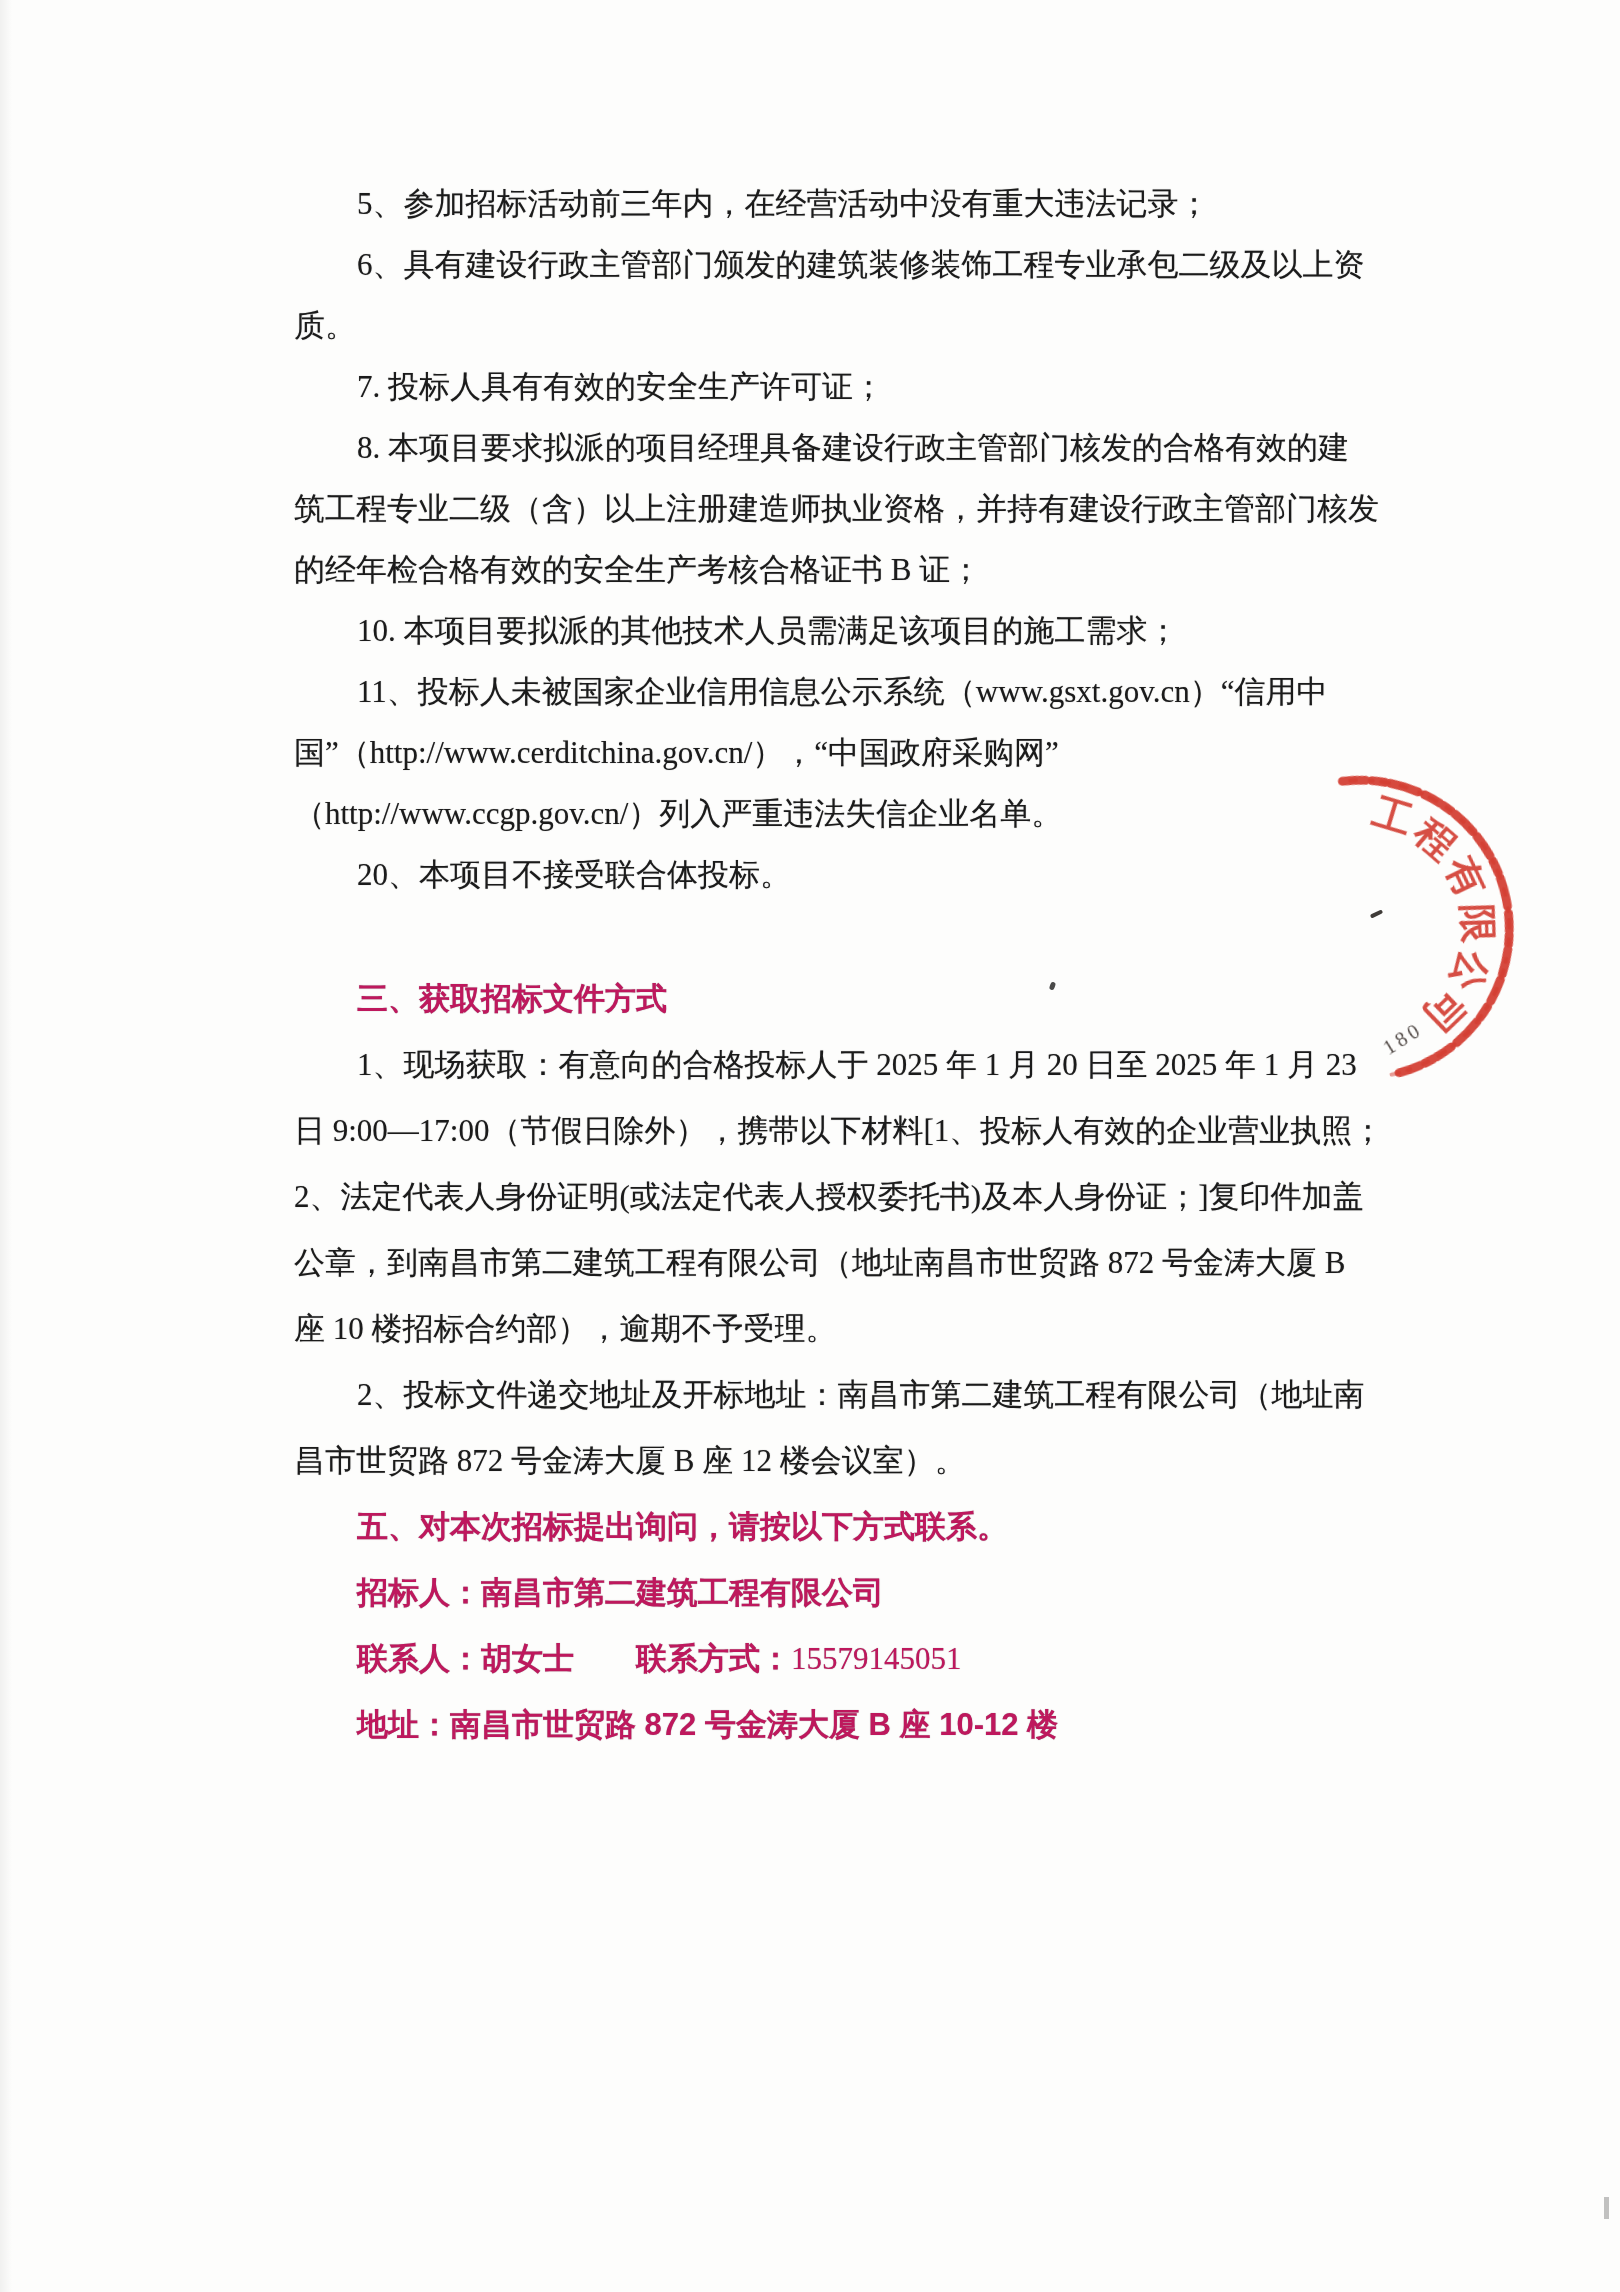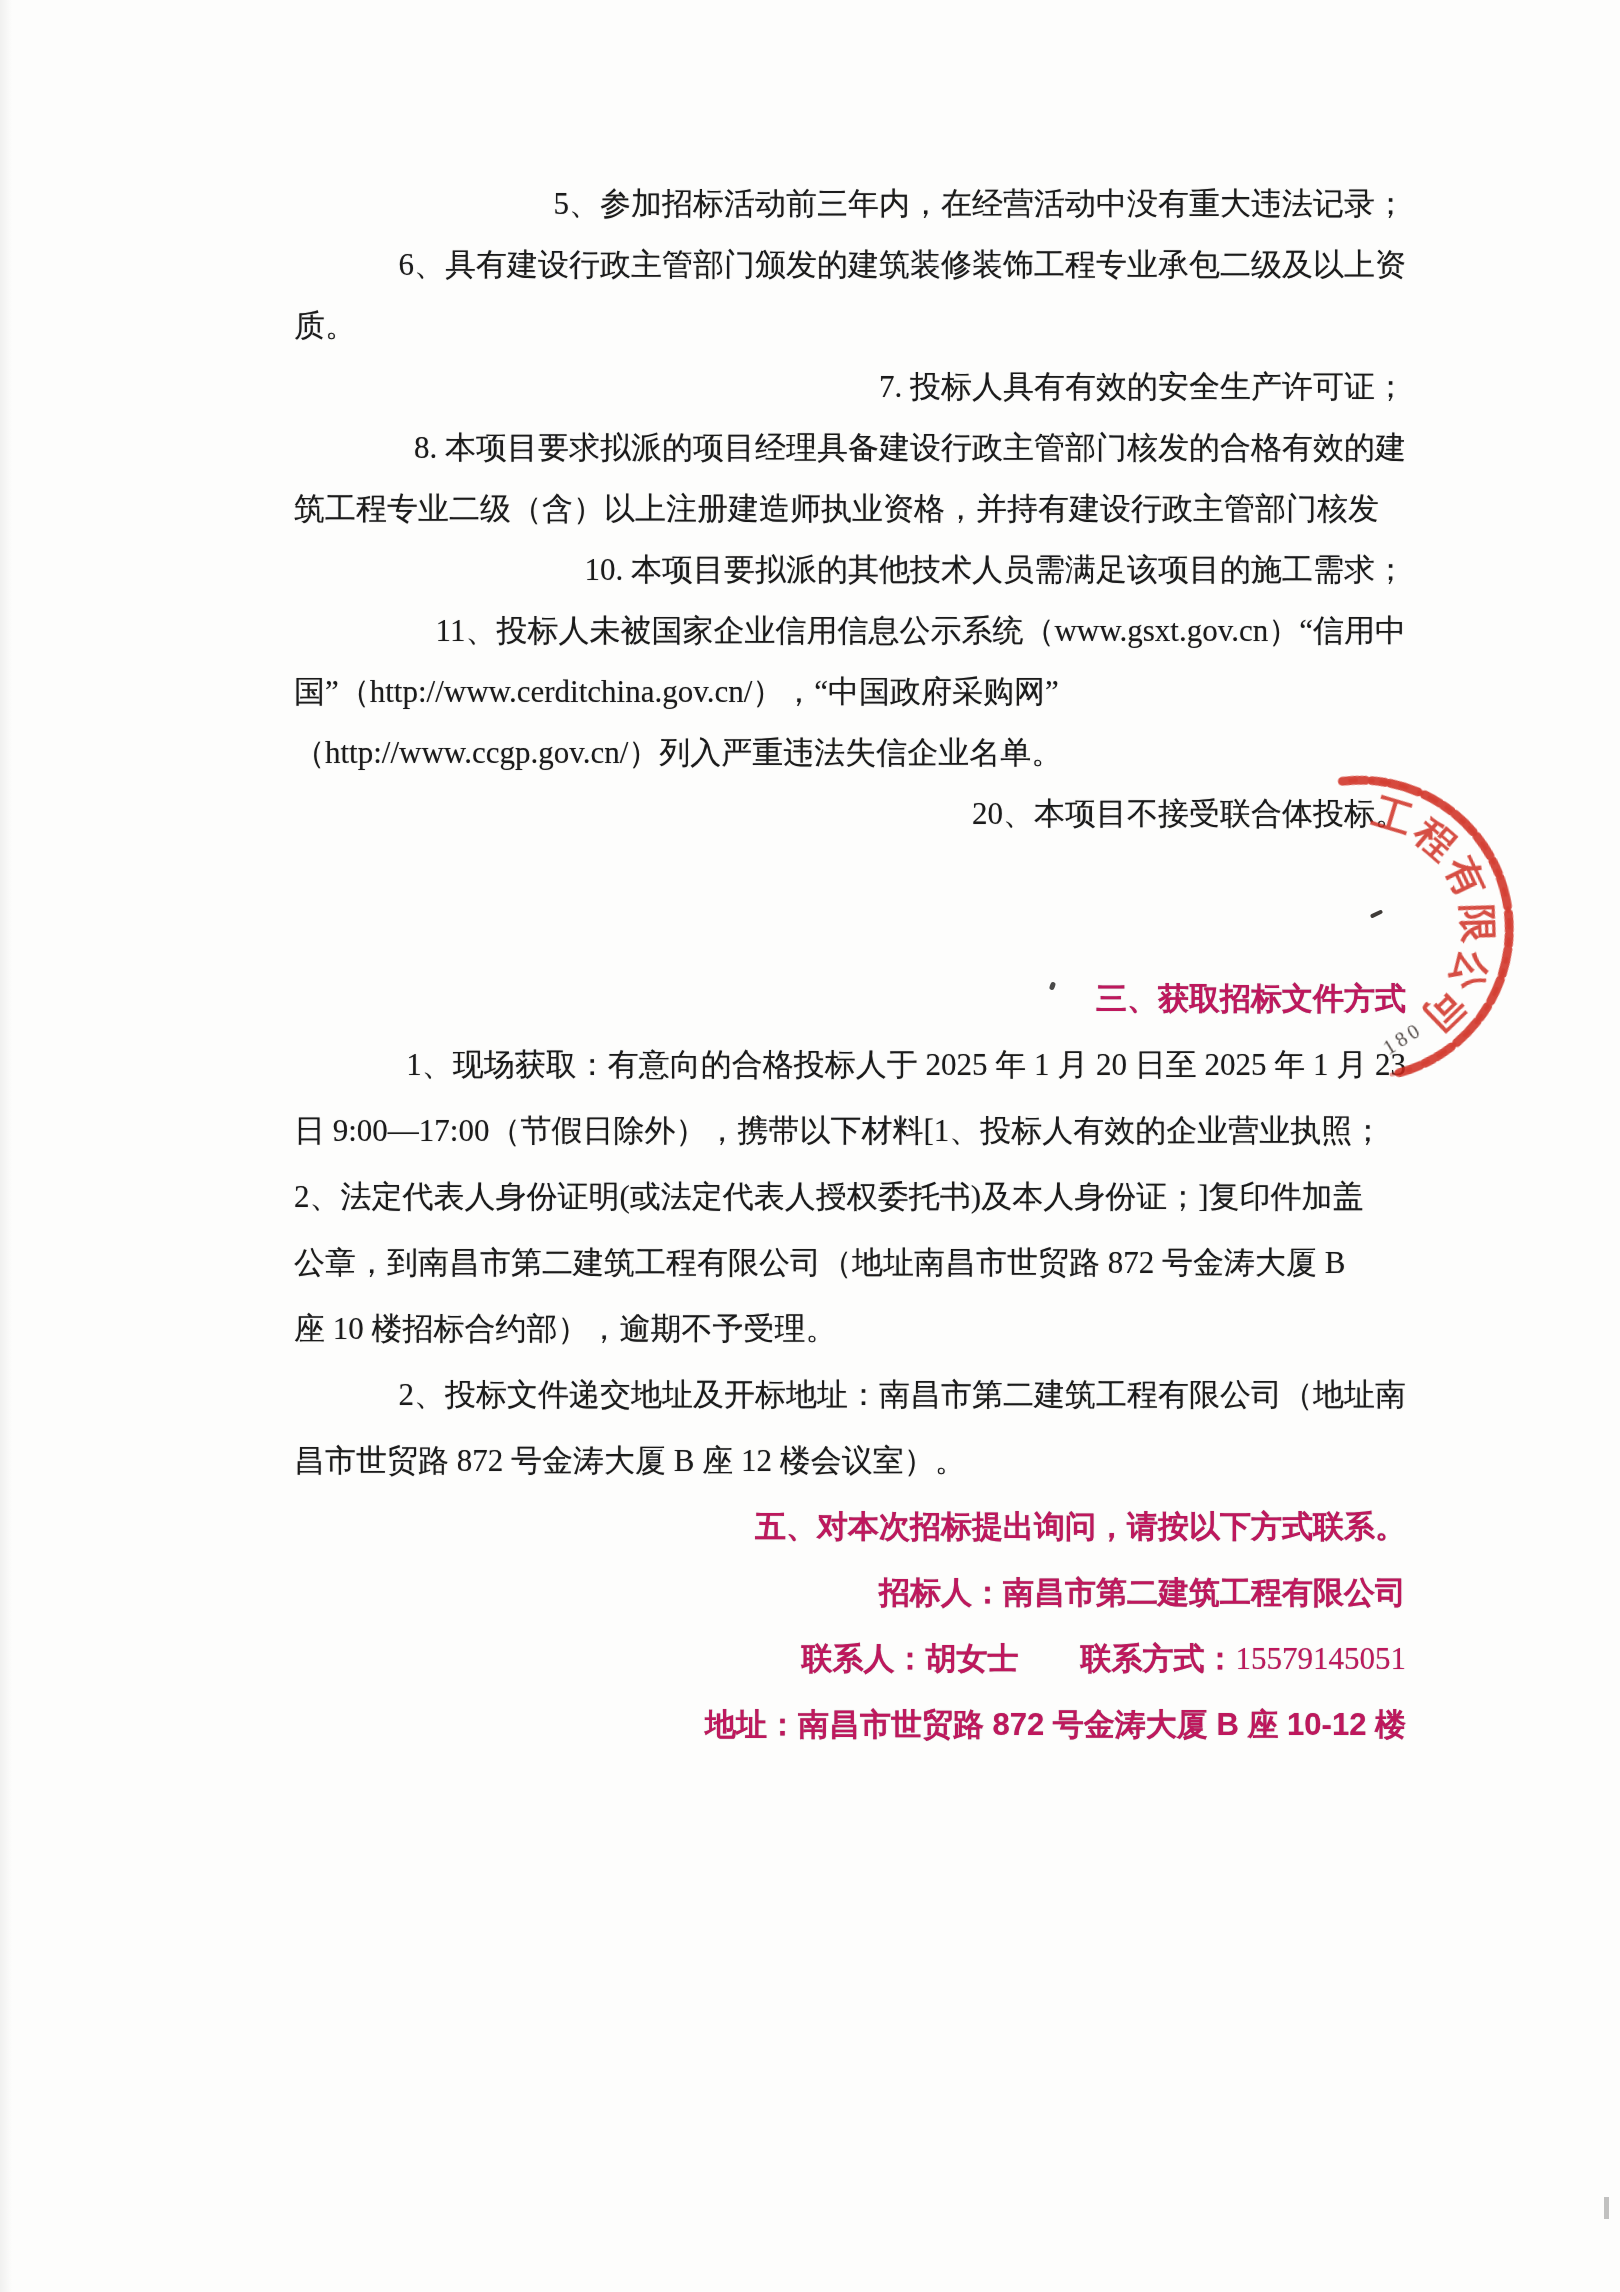--- a/index.html
+++ b/index.html
@@ -22,21 +22,21 @@
   .text-block {
     position: absolute; left: 294px; width: 1112px;
     font-size: 31px;
   }
   .block-a { top: 173px; line-height: 61px; }
   .block-b { top: 966px; line-height: 66px; }
   .ln {
     white-space: nowrap;
     text-shadow: 0 0 1px rgba(25,25,25,0.42);
   }
-  .indent { padding-left: 63px; text-align: right; }
+  .indent { padding-left: 63px; }
   .bold {
     font-weight: 700;
     font-family: "Liberation Sans", "DejaVu Sans", sans-serif;
     color: #be185d;
   }
   .phone {
     font-family: "Liberation Serif", "DejaVu Serif", serif;
     font-weight: 400;
   }
   .stamp {
@@ -69,20 +69,21 @@
 <div class="page">
   <div class="left-shade"></div>
 
   <section class="text-block block-a">
     <div class="ln indent">5、参加招标活动前三年内，在经营活动中没有重大违法记录；</div>
     <div class="ln indent">6、具有建设行政主管部门颁发的建筑装修装饰工程专业承包二级及以上资</div>
     <div class="ln">质。</div>
     <div class="ln indent">7. 投标人具有有效的安全生产许可证；</div>
     <div class="ln indent">8. 本项目要求拟派的项目经理具备建设行政主管部门核发的合格有效的建</div>
     <div class="ln">筑工程专业二级（含）以上注册建造师执业资格，并持有建设行政主管部门核发</div>
+    <div class="ln">的经年检合格有效的安全生产考核合格证书 B 证；</div>
     <div class="ln indent">10. 本项目要拟派的其他技术人员需满足该项目的施工需求；</div>
     <div class="ln indent">11、投标人未被国家企业信用信息公示系统（www.gsxt.gov.cn）“信用中</div>
     <div class="ln">国”（http://www.cerditchina.gov.cn/），“中国政府采购网”</div>
     <div class="ln">（http://www.ccgp.gov.cn/）列入严重违法失信企业名单。</div>
     <div class="ln indent">20、本项目不接受联合体投标。</div>
   </section>
 
   <section class="text-block block-b">
     <div class="ln indent bold">三、获取招标文件方式</div>
     <div class="ln indent">1、现场获取：有意向的合格投标人于 2025 年 1 月 20 日至 2025 年 1 月 23</div>

